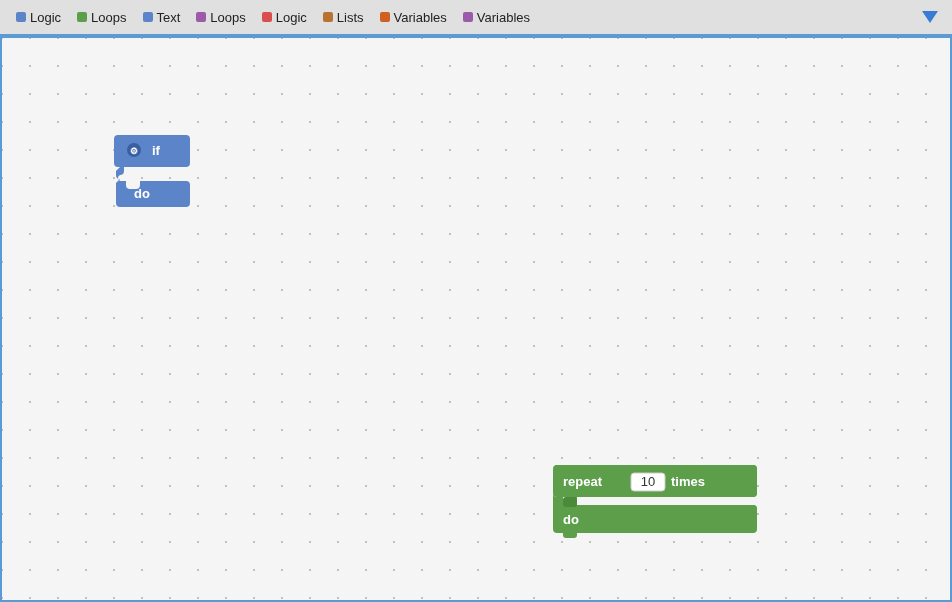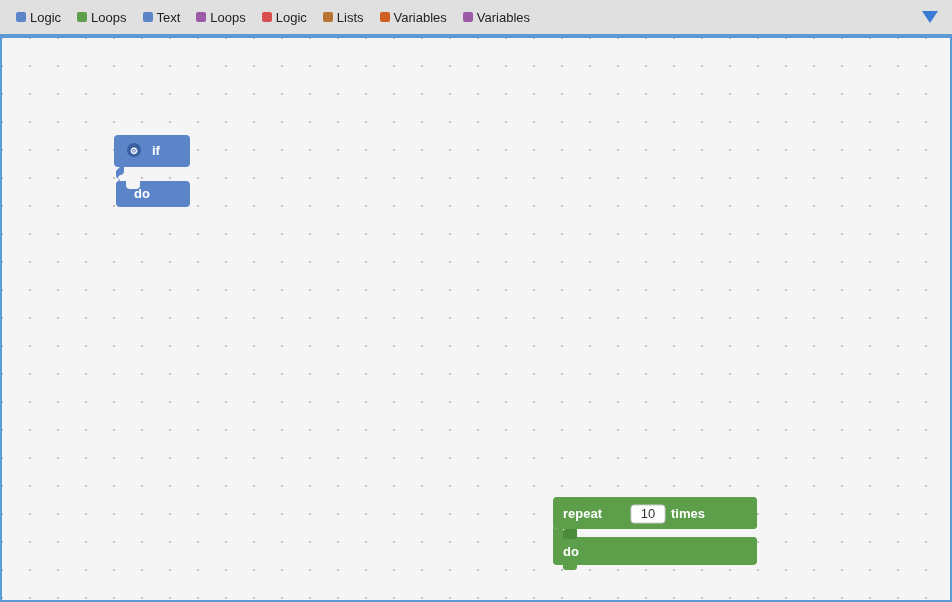--- a/index.html
+++ b/index.html
@@ -64,21 +64,21 @@
     
     .if-block {
       position: absolute;
       top: 97px;
       left: 110px;
     }
 
     
     .repeat-block {
       position: absolute;
-      top: 459px;
+      top: 427px;
       left: 547px;
     }
 
     
     .block-svg {
       display: block;
     }
   </style>
 </head>
 <body>

